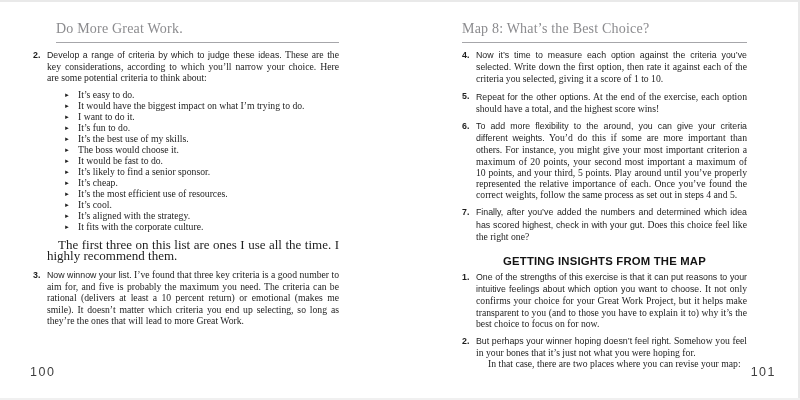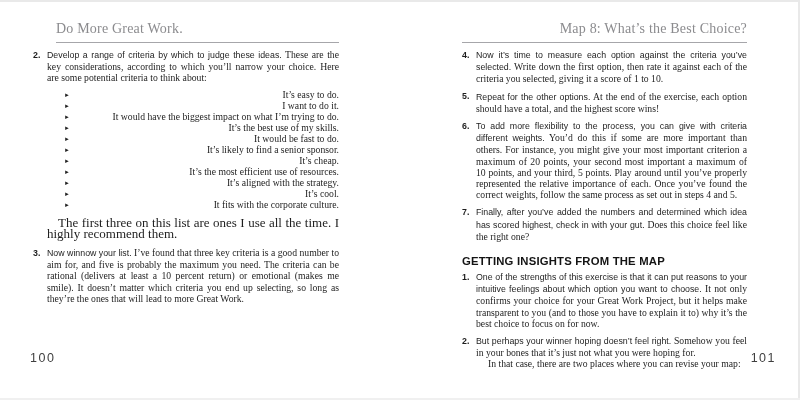--- a/index.html
+++ b/index.html
@@ -17,56 +17,57 @@
 
   .page { position:absolute; top:0; }
   .page-left  { left:33px;  width:306px; }
   .page-right { left:462px; width:285px; }
 
   .hdr {
     font-size:14px; color:#8b8b8e; letter-spacing:0.2px;
     padding-top:21px; line-height:15px;
   }
   .page-left .hdr { padding-left:23px;font-family:Liberation Serif, serif; }
-  .page-right .hdr { text-align:right; }
+  .page-right .hdr { text-align:left; }
   .rule { border-top:1px solid #a6a6aa; margin-top:6px; height:0; }
   .page-left .rule { margin-left:23px; }
 
   .nitem {
     position:relative; padding-left:14px;
     font-size:9.7px; line-height:11.2px; text-align:justify;
     margin-top:6px;
   }
   .num {
     position:absolute; left:0; top:0.5px;
     font-family:"Liberation Sans", sans-serif; font-weight:bold; font-size:8.8px;
   }
   .lead { font-family:"Liberation Sans", sans-serif; font-weight:normal; font-size:8.8px; }
 
   .bullets { list-style:none; margin:5px 0 0 16px; padding:0; }
   .bullets li {
     position:relative; padding-left:15px;
-    font-size:9.7px; line-height:11px; text-align:right;
+    font-size:9.7px; line-height:11px; text-align:left;
   }
   .arrow { position:absolute; left:1px; top:1px; font-size:6px; color:#1d1d1d; }
 
   .para {
     margin:7px 0 0 14px; font-size:13px; line-height:11.2px;
     text-align:justify; text-indent:11px;
   }
 
   .sec-head {
     font-family:"Liberation Sans", sans-serif; font-weight:bold;
     font-size:11.3px; letter-spacing:0.2px; color:#141414;
     margin:13px 0 4px 0;
+    text-align:center;
   }
   .note { text-indent:12px; }
 
   .pagenum {
-    position:absolute; bottom:35px;
+    position:absolute; bottom:21px;
     font-family:"Liberation Sans", sans-serif;
     font-size:12.5px; letter-spacing:1.5px; color:#3f3f3f;
   }
   .pagenum-left { left:30px; }
   .pagenum-right { right:24px; }
 </style>
 </head>
 <body>
 
 <div class="scan-edge-top"></div>
@@ -77,29 +78,31 @@
   <div class="hdr">Do More Great Work.</div>
   <div class="rule"></div>
 
   <div class="nitem">
     <span class="num">2.</span>
     <span class="lead">Develop a range of criteria by which to judge these ideas.</span>
     <span>These are the key considerations, according to which you’ll narrow your choice. Here are some potential criteria to think about:</span>
 
     <ul class="bullets">
       <li><span class="arrow">►</span><span>It’s easy to do.</span></li>
+      <li><span class="arrow">►</span><span>It would have the biggest impact on what I’m trying to do.</span></li>
       <li><span class="arrow">►</span><span>I want to do it.</span></li>
-      <li><span class="arrow">►</span><span>It would have the biggest impact on what I’m trying to do.</span></li>
+      <li><span class="arrow">►</span><span>It’s fun to do.</span></li>
       <li><span class="arrow">►</span><span>It’s the best use of my skills.</span></li>
+      <li><span class="arrow">►</span><span>The boss would choose it.</span></li>
       <li><span class="arrow">►</span><span>It would be fast to do.</span></li>
       <li><span class="arrow">►</span><span>It’s likely to find a senior sponsor.</span></li>
       <li><span class="arrow">►</span><span>It’s cheap.</span></li>
       <li><span class="arrow">►</span><span>It’s the most efficient use of resources.</span></li>
+      <li><span class="arrow">►</span><span>It’s cool.</span></li>
       <li><span class="arrow">►</span><span>It’s aligned with the strategy.</span></li>
-      <li><span class="arrow">►</span><span>It’s cool.</span></li>
       <li><span class="arrow">►</span><span>It fits with the corporate culture.</span></li>
     </ul>
   </div>
 
   <p class="para">The first three on this list are ones I use all the time. I highly recommend them.</p>
 
   <div class="nitem" style="margin-top:8px;">
     <span class="num">3.</span>
     <span class="lead">Now winnow your list.</span>
     <span>I’ve found that three key criteria is a good number to aim for, and five is probably the maximum you need. The criteria can be rational (delivers at least a 10 percent return) or emotional (makes me smile). It doesn’t matter which criteria you end up selecting, so long as they’re the ones that will lead to more Great Work.</span>
@@ -117,21 +120,21 @@
   </div>
 
   <div class="nitem">
     <span class="num">5.</span>
     <span class="lead">Repeat for the other options.</span>
     <span>At the end of the exercise, each option should have a total, and the highest score wins!</span>
   </div>
 
   <div class="nitem">
     <span class="num">6.</span>
-    <span class="lead">To add more flexibility to the process, you can give with criteria different weights.</span>
+    <span class="lead">To add more flexibility to the around, you can give your criteria different weights.</span>
     <span>You’d do this if some are more important than others. For instance, you might give your most important criterion a maximum of 20 points, your second most important a maximum of 10 points, and your third, 5 points. Play around until you’ve properly represented the relative importance of each. Once you’ve found the correct weights, follow the same process as set out in steps 4 and 5.</span>
   </div>
 
   <div class="nitem">
     <span class="num">7.</span>
     <span class="lead">Finally, after you’ve added the numbers and determined which idea has scored highest, check in with your gut.</span>
     <span>Does this choice feel like the right one?</span>
   </div>
 
   <div class="sec-head">GETTING INSIGHTS FROM THE MAP</div>

